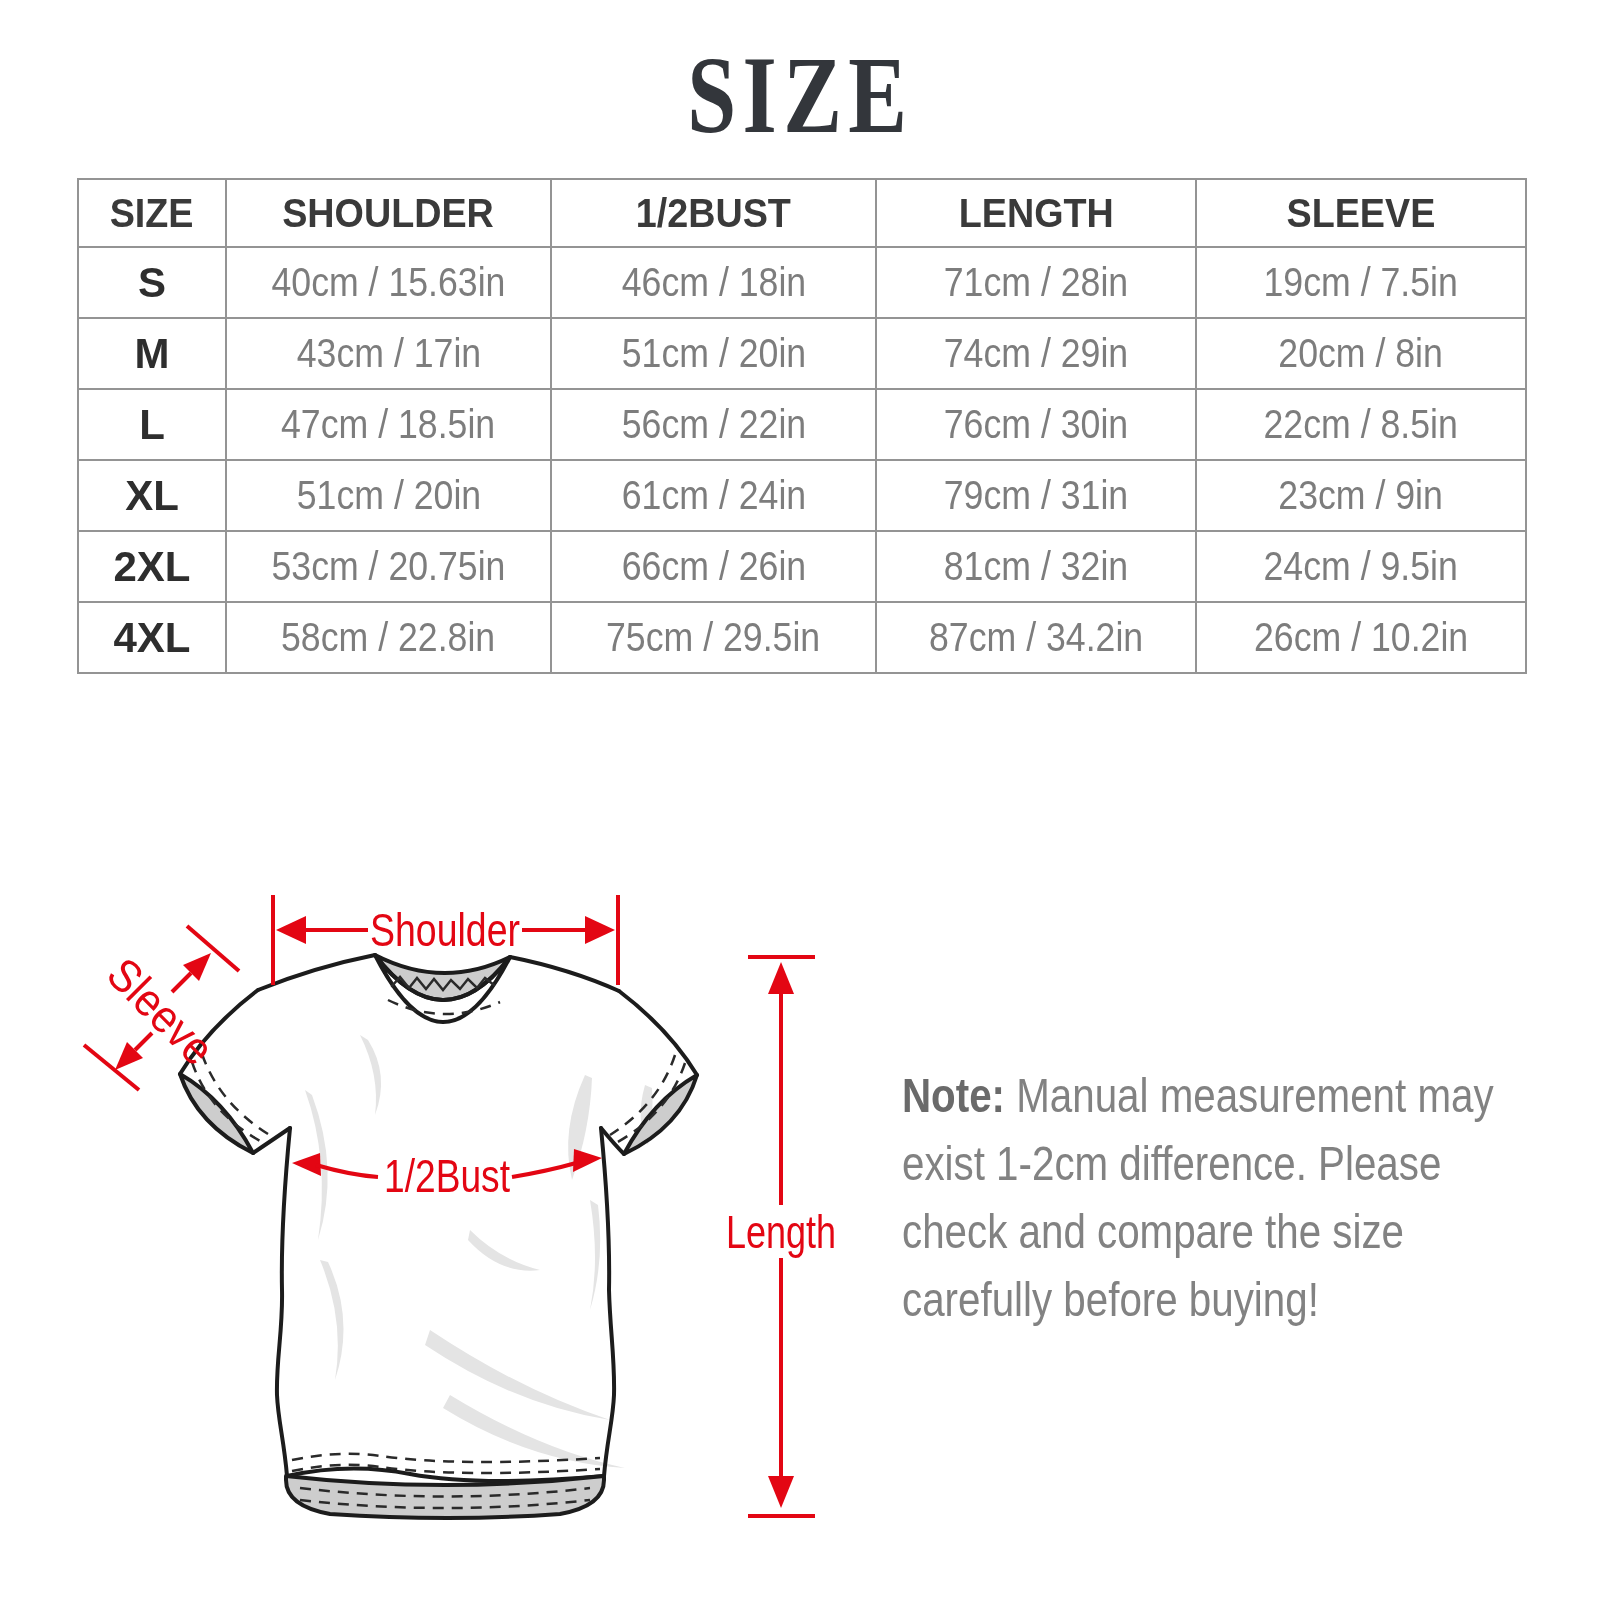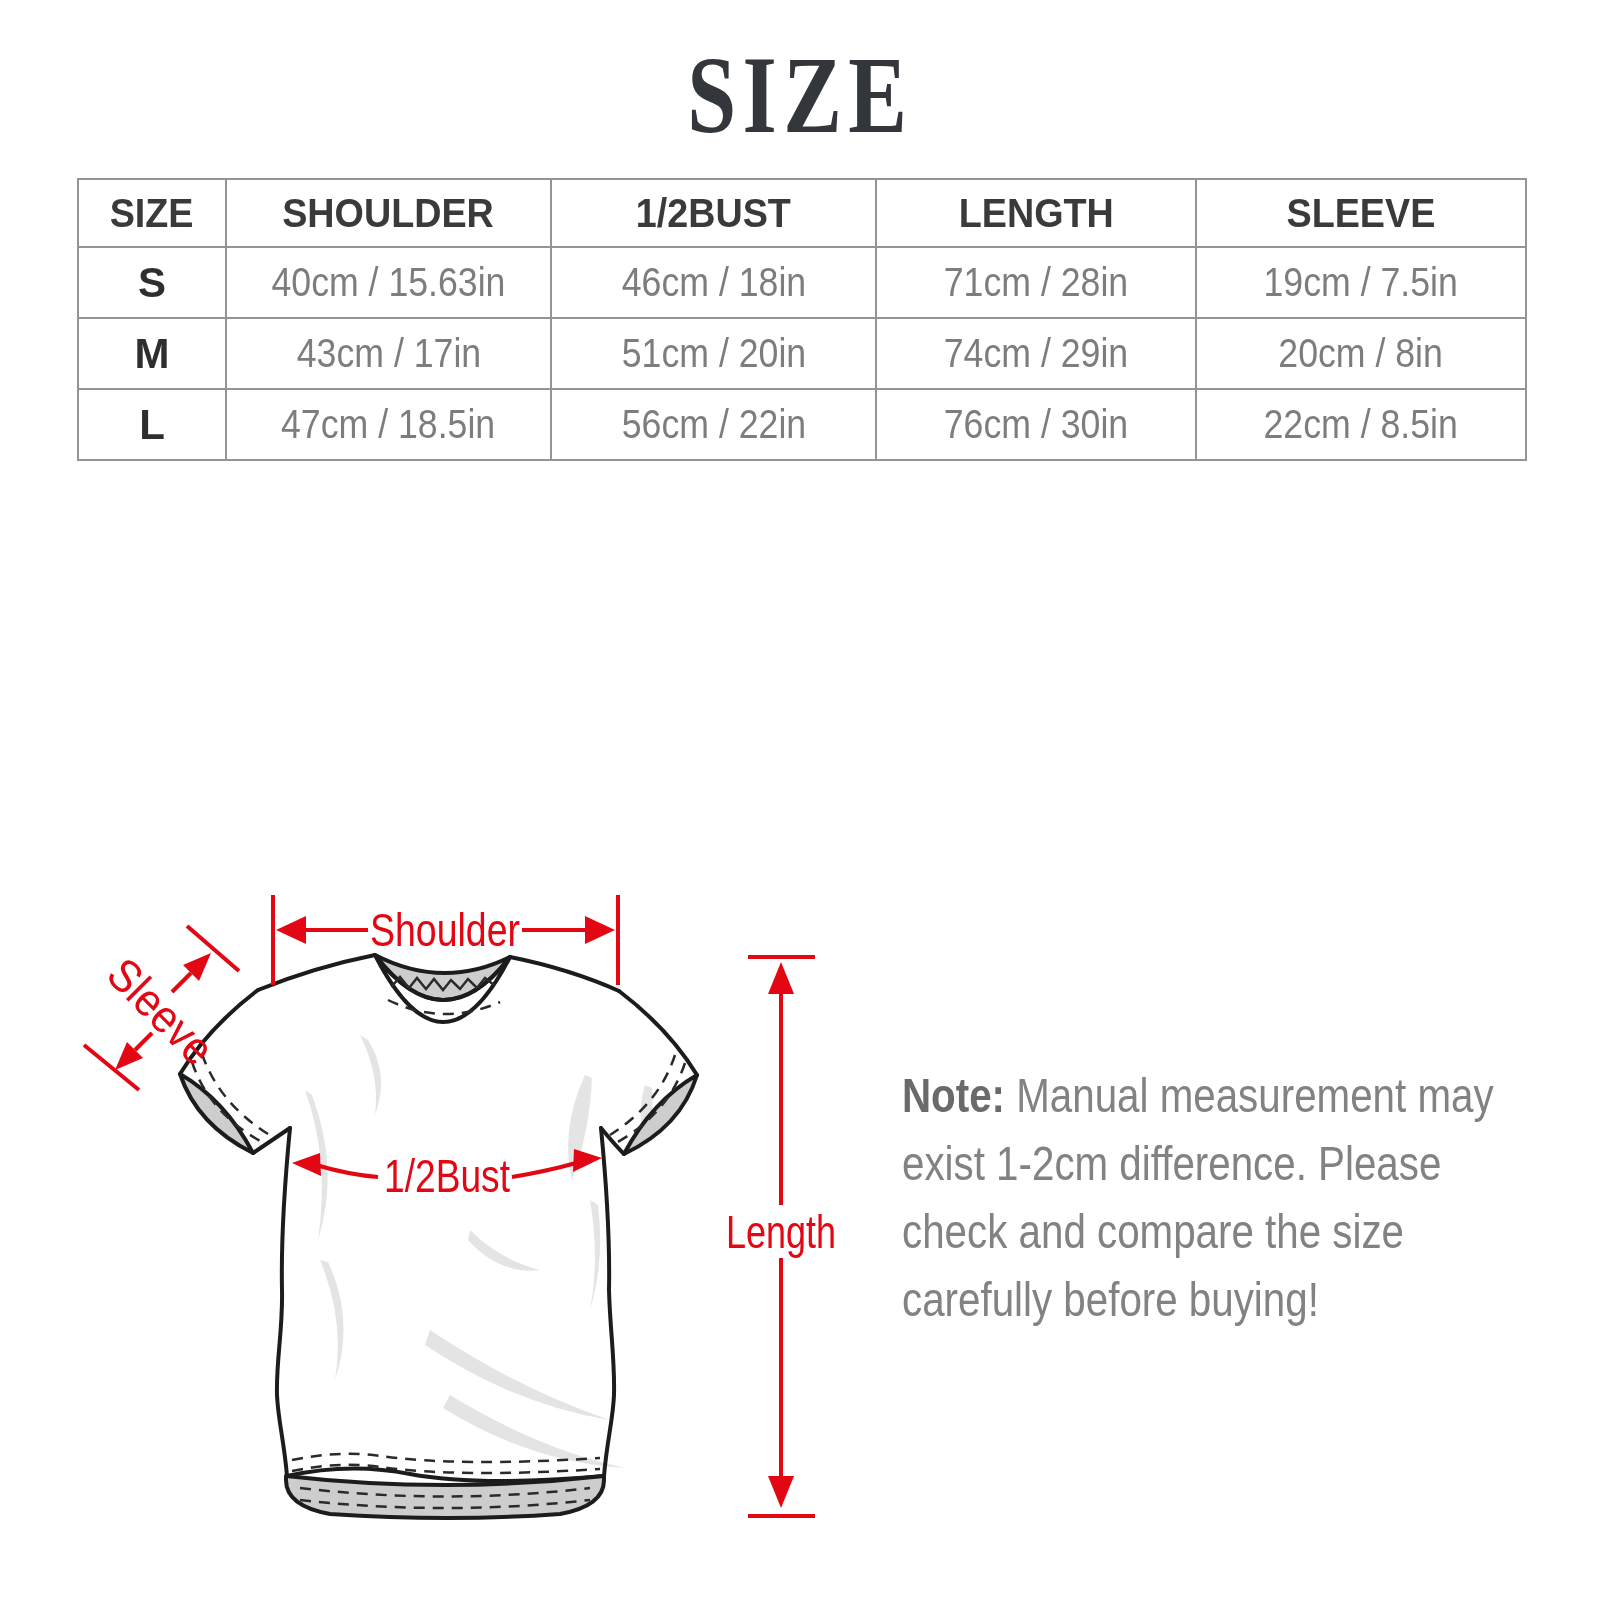--- a/index.html
+++ b/index.html
@@ -82,20 +82,41 @@
         <td class="val"><span class="cond">74cm / 29in</span></td>
         <td class="val"><span class="cond">20cm / 8in</span></td>
       </tr>
       <tr>
         <td class="sizecol">L</td>
         <td class="val"><span class="cond">47cm / 18.5in</span></td>
         <td class="val"><span class="cond">56cm / 22in</span></td>
         <td class="val"><span class="cond">76cm / 30in</span></td>
         <td class="val"><span class="cond">22cm / 8.5in</span></td>
       </tr>
+      <tr>
+        <td class="sizecol">XL</td>
+        <td class="val"><span class="cond">51cm / 20in</span></td>
+        <td class="val"><span class="cond">61cm / 24in</span></td>
+        <td class="val"><span class="cond">79cm / 31in</span></td>
+        <td class="val"><span class="cond">23cm / 9in</span></td>
+      </tr>
+      <tr>
+        <td class="sizecol">2XL</td>
+        <td class="val"><span class="cond">53cm / 20.75in</span></td>
+        <td class="val"><span class="cond">66cm / 26in</span></td>
+        <td class="val"><span class="cond">81cm / 32in</span></td>
+        <td class="val"><span class="cond">24cm / 9.5in</span></td>
+      </tr>
+      <tr>
+        <td class="sizecol">4XL</td>
+        <td class="val"><span class="cond">58cm / 22.8in</span></td>
+        <td class="val"><span class="cond">75cm / 29.5in</span></td>
+        <td class="val"><span class="cond">87cm / 34.2in</span></td>
+        <td class="val"><span class="cond">26cm / 10.2in</span></td>
+      </tr>
     </tbody>
   </table>
 
   <svg class="diagram" viewBox="0 0 860 745" aria-hidden="true">
 
     <g>
 
       <path fill="#ffffff" stroke="none" d="M258,135 Q208,173 180,219 Q197,270 253,298 Q265,290 290,273
         C284,335 281,385 282,435 C283,475 276,505 277,540 C278,565 284,585 287,621
         Q445,640 604,621 C607,585 613,565 614,540 C615,505 608,475 609,435 C610,385 607,335 601,273

